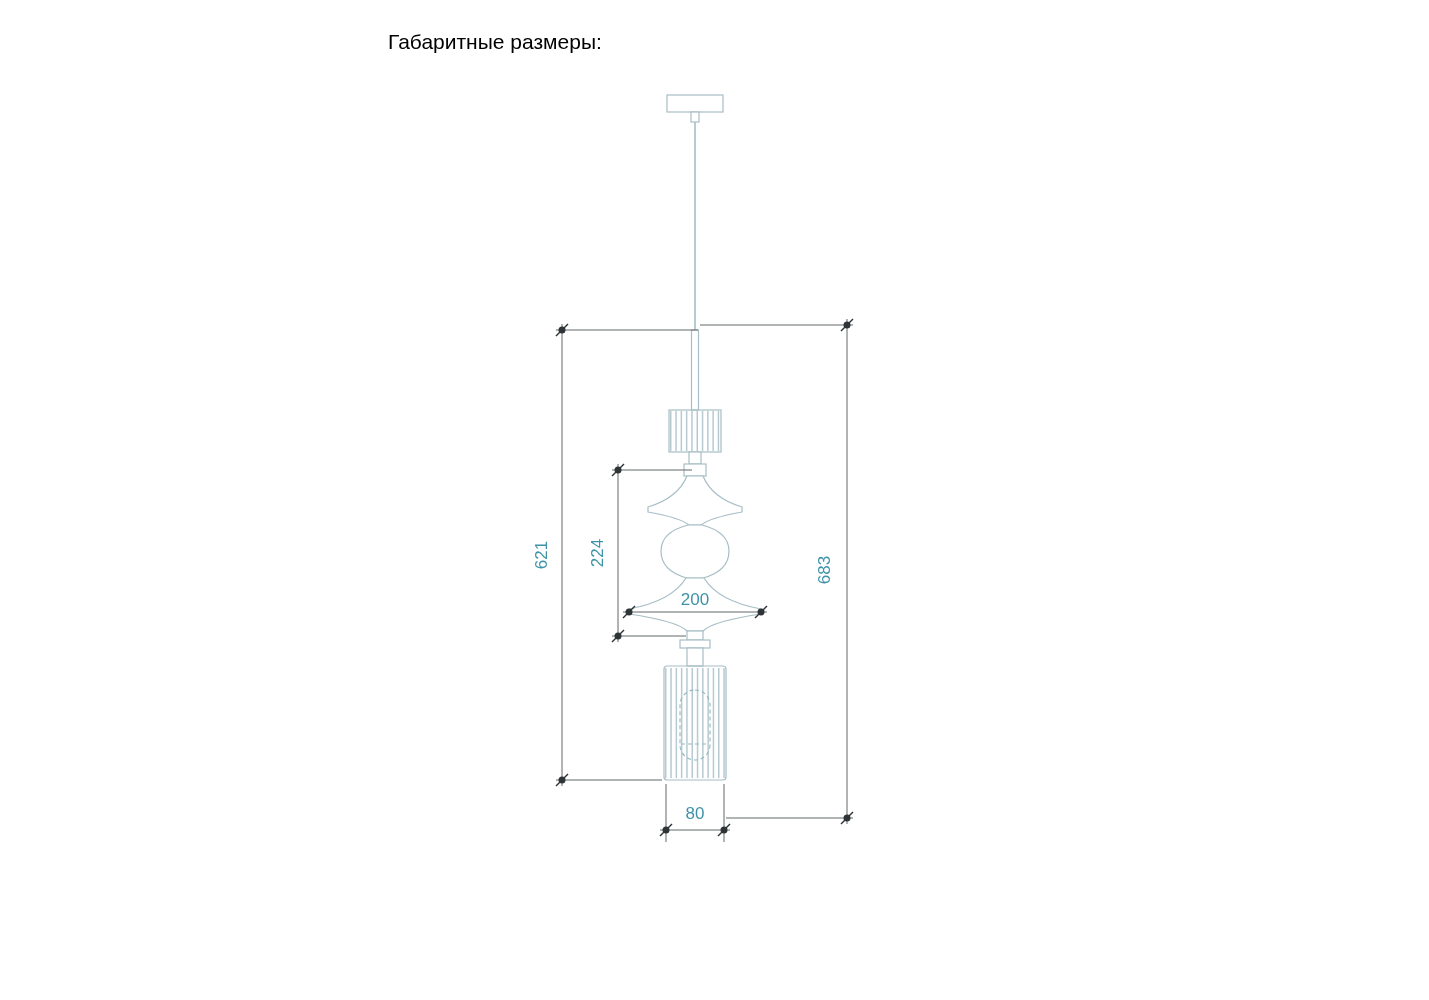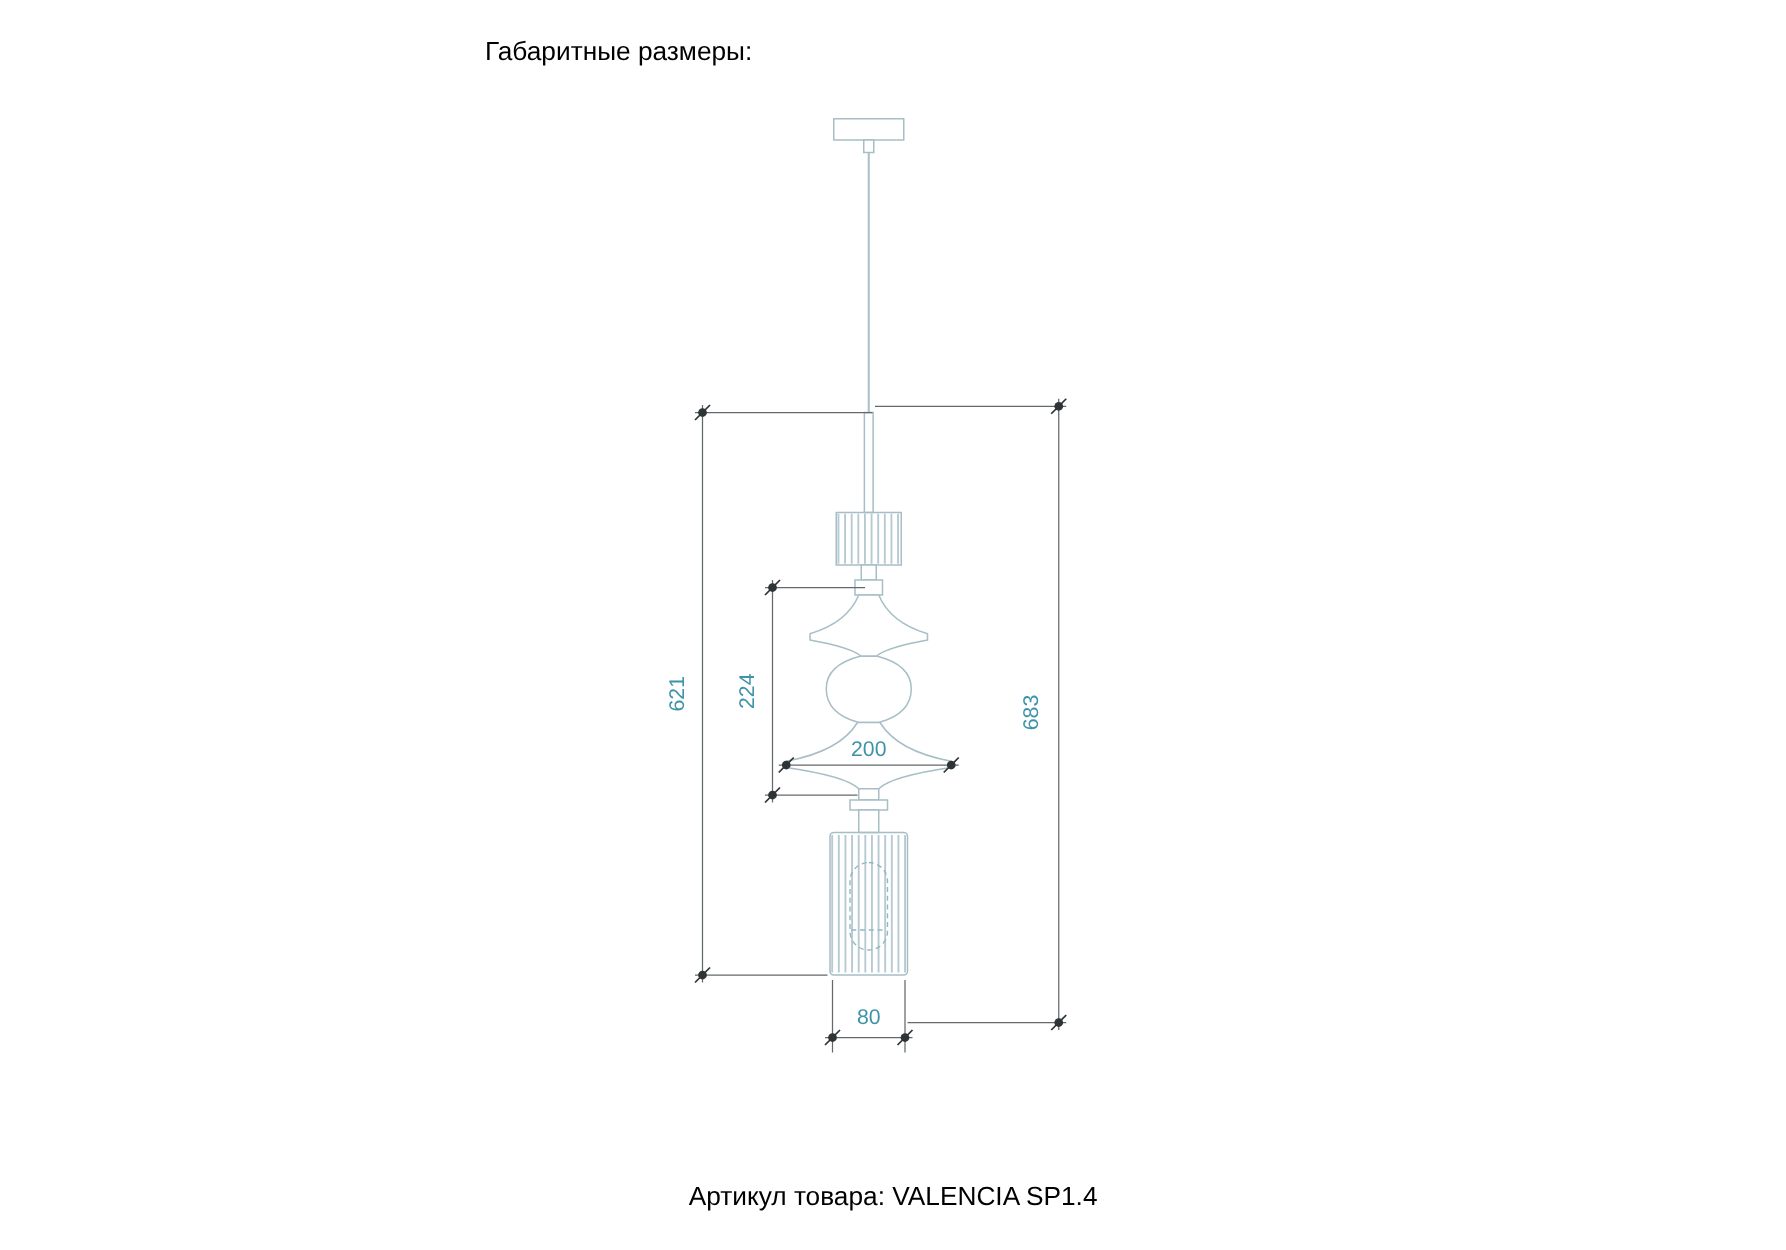--- a/index.html
+++ b/index.html
@@ -114,15 +114,14 @@
       <line class="dim" x1="660" y1="830" x2="730" y2="830"></line>
       <circle class="marker" cx="666" cy="830" r="3.5"></circle>
       <circle class="marker" cx="724" cy="830" r="3.5"></circle>
       <line class="tick" x1="660" y1="836" x2="672" y2="824"></line>
       <line class="tick" x1="718" y1="836" x2="730" y2="824"></line>
       <text class="dim-text" x="695" y="819" text-anchor="middle">80</text>
     </g>
 
   </svg>
 
-  <div class="footer">Артикул товара: VALENCIA SP1.4</div>
 
 </div>
 
 </body></html>

